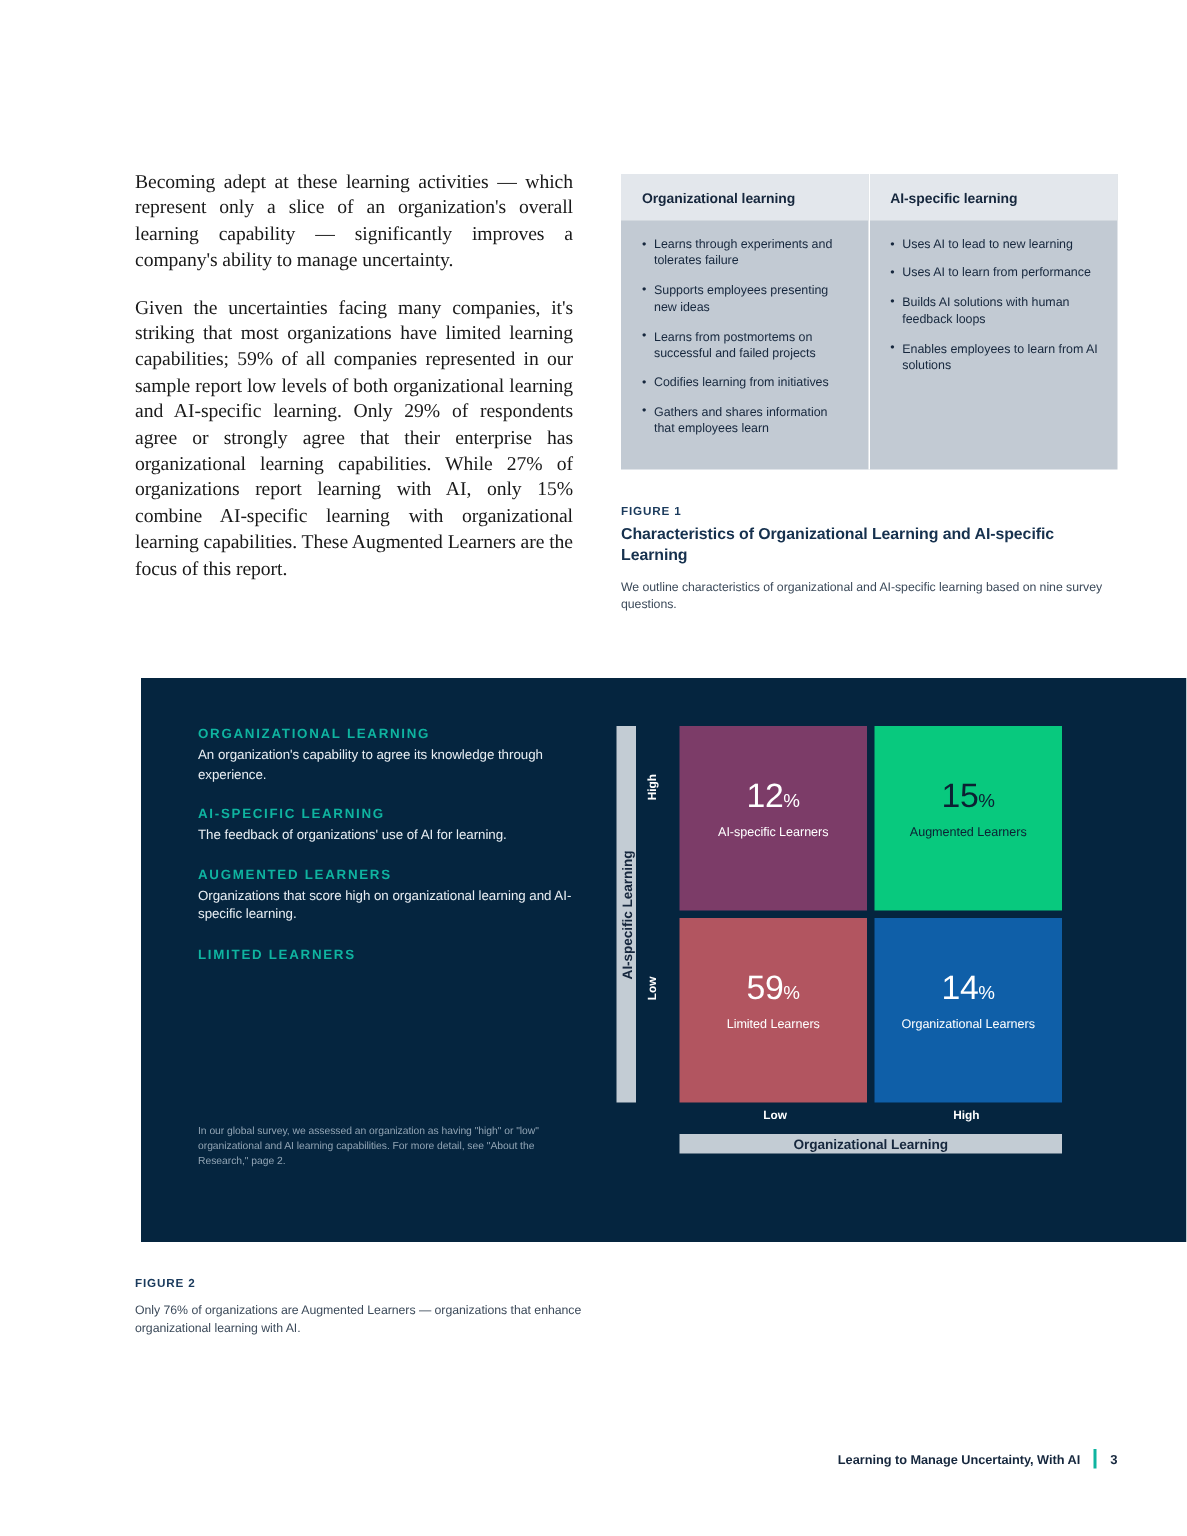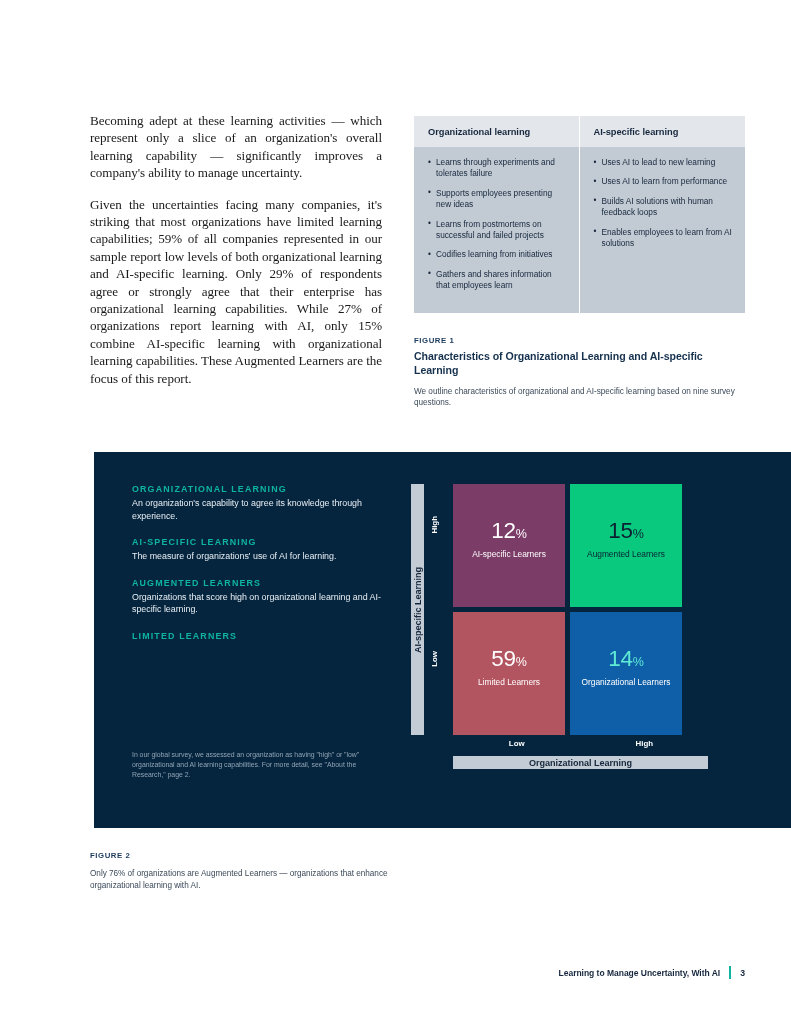--- a/index.html
+++ b/index.html
@@ -197,21 +197,21 @@
     transform: rotate(180deg);
     text-align: center;
   }
   .y-tick.high { top: 32px; }
   .y-tick.low  { top: 167px; }
 
   .grid {
     position: absolute;
     left: 42px;
     top: 0;
-    width: 229px;
+    width: 255px;
     height: 251px;
     display: grid;
     grid-template-columns: 1fr 1fr;
     grid-template-rows: 1fr 1fr;
     gap: 5px;
   }
   .cell {
     position: relative;
     display: flex;
     flex-direction: column;
@@ -337,21 +337,21 @@
 
 <div class="dark-panel">
 
   <div class="defs">
     <div class="def-block">
       <div class="def-term">ORGANIZATIONAL LEARNING</div>
       <div class="def-text">An organization's capability to agree its knowledge through experience.</div>
     </div>
     <div class="def-block">
       <div class="def-term">AI-SPECIFIC LEARNING</div>
-      <div class="def-text">The measure of organizations' use of AI for learning.</div>
+      <div class="def-text">The feedback of organizations' use of AI for learning.</div>
     </div>
     <div class="def-block">
       <div class="def-term">AUGMENTED LEARNERS</div>
       <div class="def-text">Organizations that score high on organizational learning and AI-specific learning.</div>
     </div>
     <div class="def-block">
       <div class="def-term">LIMITED LEARNERS</div>
     </div>
   </div>
 
@@ -372,21 +372,21 @@
       </div>
       <div class="cell dark-text" id="cell-1" style="background: rgb(8, 201, 126);">
         <div class="pct" style="color: rgb(12, 32, 51);"><span>15</span><span class="sym">%</span></div>
         <div class="lbl" style="color: rgb(12, 32, 51);">Augmented Learners</div>
       </div>
       <div class="cell" id="cell-2" style="background: rgb(178, 85, 96);">
         <div class="pct" style="color: rgb(255, 255, 255);"><span>59</span><span class="sym">%</span></div>
         <div class="lbl" style="color: rgb(255, 255, 255);">Limited Learners</div>
       </div>
       <div class="cell" id="cell-3" style="background: rgb(15, 95, 168);">
-        <div class="pct" style="color: #5eead4;"><span>14</span><span class="sym">%</span></div>
+        <div class="pct" style="color: #ffffff;"><span>14</span><span class="sym">%</span></div>
         <div class="lbl" style="color: rgb(255, 255, 255);">Organizational Learners</div>
       </div>
     </div>
 
     <div class="x-ticks">
       <div>Low</div>
       <div>High</div>
     </div>
     <div class="x-axis-band">Organizational Learning</div>
 

